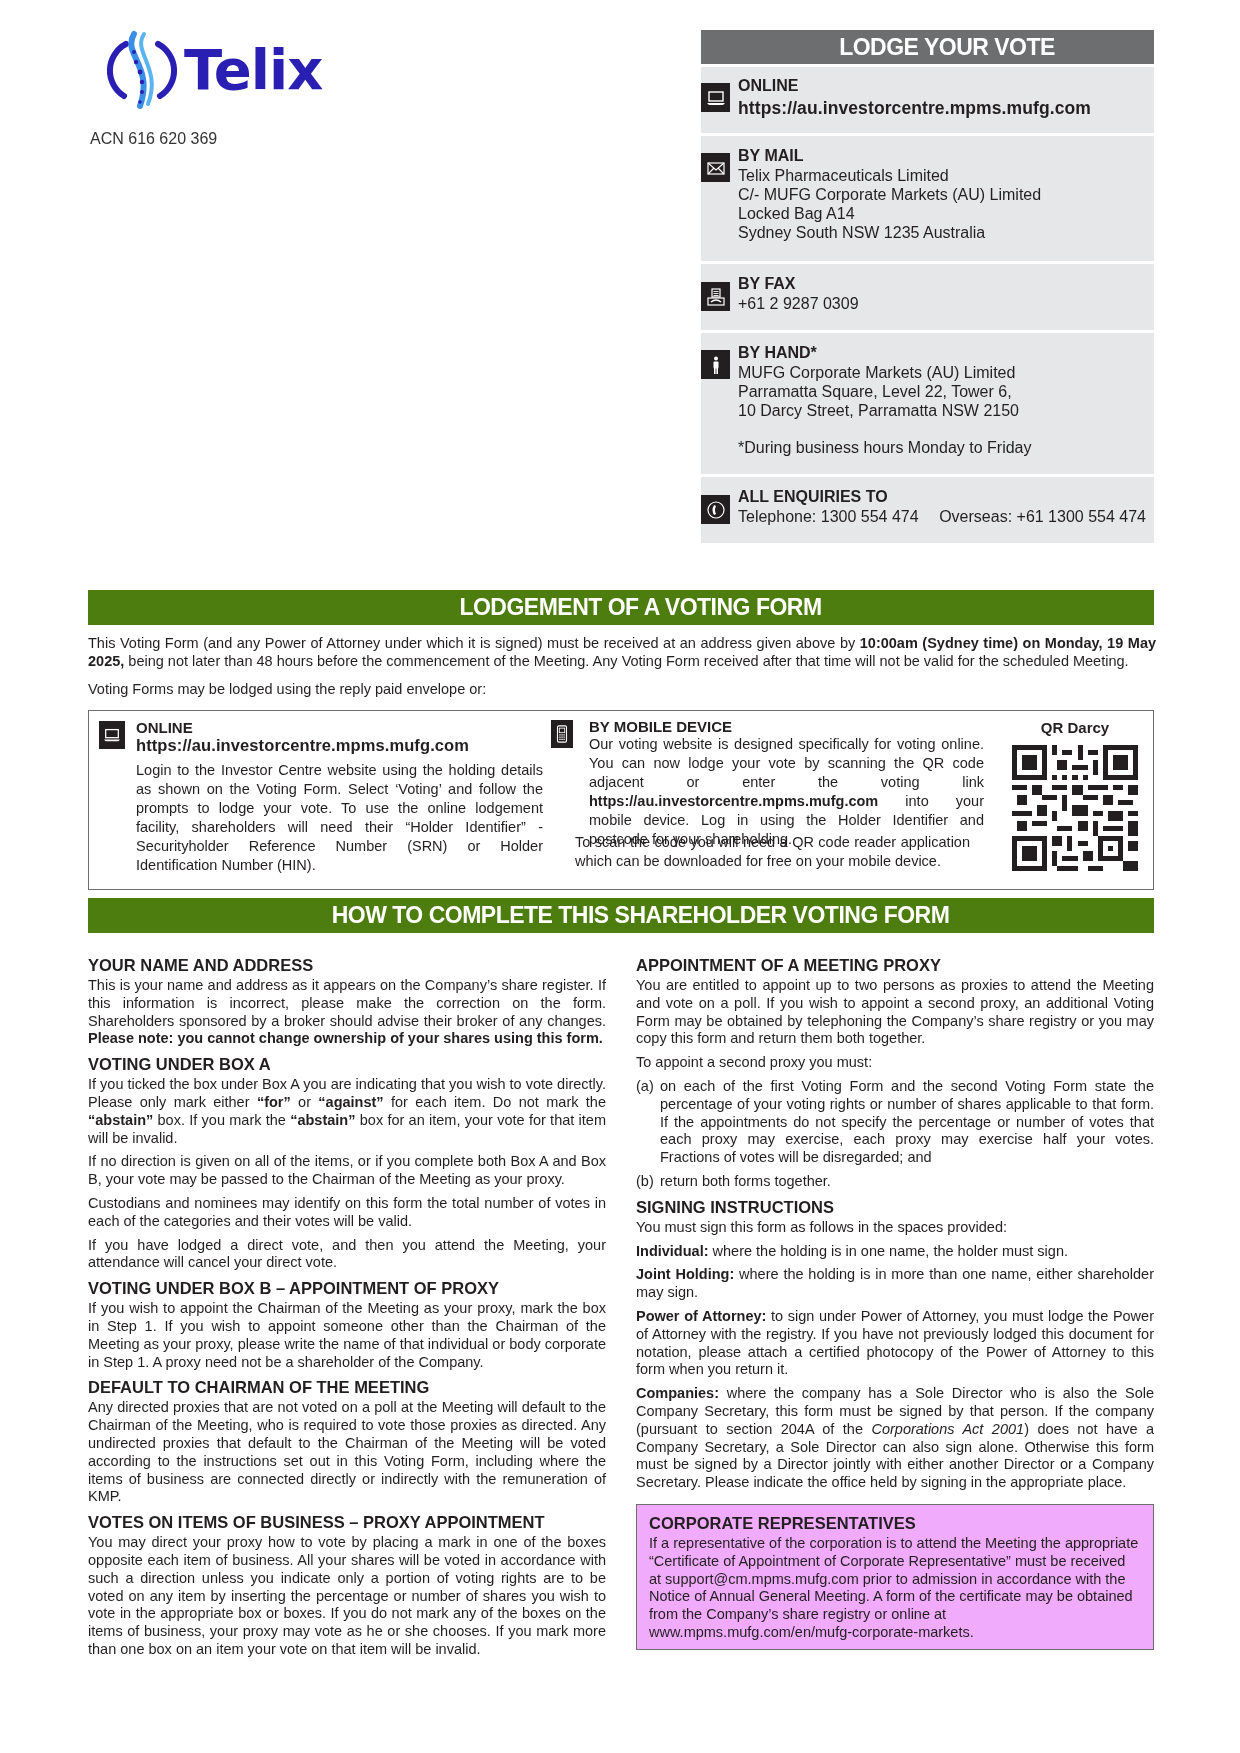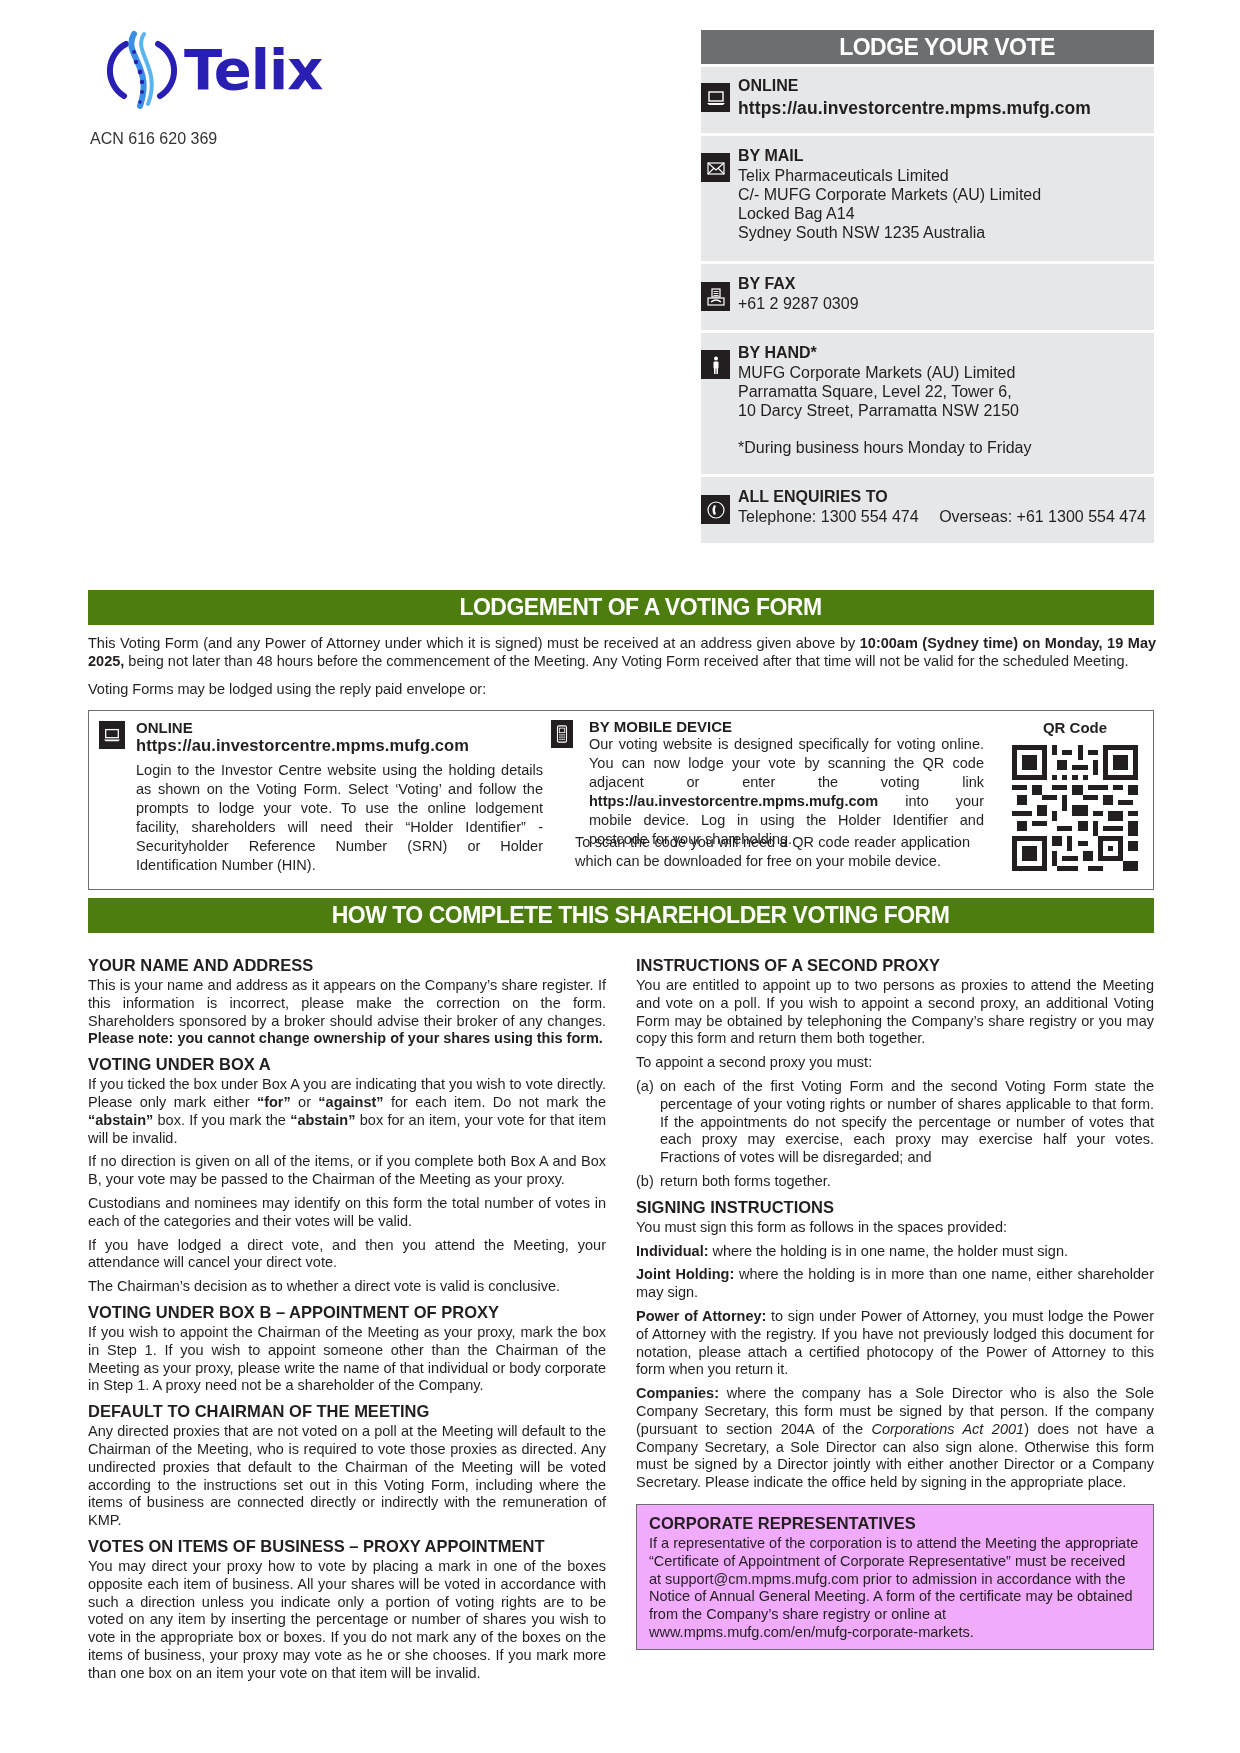--- a/index.html
+++ b/index.html
@@ -166,21 +166,21 @@
       <rect x="7" y="3.5" width="6" height="5" fill="none" stroke="#fff" stroke-width="0.9"></rect>
       <path d="M7 11 h1.5 M9.3 11 h1.5 M11.6 11 h1.5 M7 13.5 h1.5 M9.3 13.5 h1.5 M11.6 13.5 h1.5 M7 16 h1.5 M9.3 16 h1.5 M11.6 16 h1.5" stroke="#fff" stroke-width="1.2"></path>
     </svg>
 </div>
 <div class="lh" style="position:absolute; left:589px; top:717px; font-size:15px;">BY MOBILE DEVICE</div>
 <div class="lb-col" style="left:589px; top:735px; width:395px;">
   <span>Our voting website is designed specifically for voting online. You can now lodge your vote by scanning the QR code adjacent or enter the voting link </span><b>https://au.investorcentre.mpms.mufg.com</b><span> into your mobile device. Log in using the Holder Identifier and postcode for your shareholding.</span>
 </div>
 <div class="lb-col" style="left:575px; top:833px; width:395px;">To scan the code you will need a QR code reader application which can be downloaded for free on your mobile device.</div>
 
-<div class="qr-label">QR Code</div>
+<div class="qr-label">QR Darcy</div>
 <svg class="qr" viewBox="0 0 25 25" shape-rendering="crispEdges">
   <rect width="25" height="25" fill="#fff"></rect>
   <g fill="#231f20">
     <rect x="0" y="0" width="7" height="7"></rect>
       <rect x="1" y="1" width="5" height="5" fill="#fff"></rect>
       <rect x="2" y="2" width="3" height="3"></rect>
     <rect x="18" y="0" width="7" height="7"></rect>
       <rect x="19" y="1" width="5" height="5" fill="#fff"></rect>
       <rect x="20" y="2" width="3" height="3"></rect>
     <rect x="0" y="18" width="7" height="7"></rect>
@@ -244,34 +244,33 @@
 
 <div class="col" style="left:88px;">
   <h3>YOUR NAME AND ADDRESS</h3>
   <p><span>This is your name and address as it appears on the Company’s share register. If this information is incorrect, please make the correction on the form. Shareholders sponsored by a broker should advise their broker of any changes. </span><b>Please note: you cannot change ownership of your shares using this form.</b></p>
 
   <h3>VOTING UNDER BOX A</h3>
   <p><span>If you ticked the box under Box A you are indicating that you wish to vote directly. Please only mark either </span><b>“for”</b><span> or </span><b>“against”</b><span> for each item. Do not mark the </span><b>“abstain”</b><span> box. If you mark the </span><b>“abstain”</b><span> box for an item, your vote for that item will be invalid.</span></p>
   <p>If no direction is given on all of the items, or if you complete both Box A and Box B, your vote may be passed to the Chairman of the Meeting as your proxy.</p>
   <p>Custodians and nominees may identify on this form the total number of votes in each of the categories and their votes will be valid.</p>
   <p>If you have lodged a direct vote, and then you attend the Meeting, your attendance will cancel your direct vote.</p>
-  <p>The Chairman’s decision as to whether a direct vote is valid is conclusive.</p>
 
   <h3>VOTING UNDER BOX B – APPOINTMENT OF PROXY</h3>
   <p>If you wish to appoint the Chairman of the Meeting as your proxy, mark the box in Step 1. If you wish to appoint someone other than the Chairman of the Meeting as your proxy, please write the name of that individual or body corporate in Step 1. A proxy need not be a shareholder of the Company.</p>
 
   <h3>DEFAULT TO CHAIRMAN OF THE MEETING</h3>
   <p>Any directed proxies that are not voted on a poll at the Meeting will default to the Chairman of the Meeting, who is required to vote those proxies as directed. Any undirected proxies that default to the Chairman of the Meeting will be voted according to the instructions set out in this Voting Form, including where the items of business are connected directly or indirectly with the remuneration of KMP.</p>
 
   <h3>VOTES ON ITEMS OF BUSINESS – PROXY APPOINTMENT</h3>
   <p>You may direct your proxy how to vote by placing a mark in one of the boxes opposite each item of business. All your shares will be voted in accordance with such a direction unless you indicate only a portion of voting rights are to be voted on any item by inserting the percentage or number of shares you wish to vote in the appropriate box or boxes. If you do not mark any of the boxes on the items of business, your proxy may vote as he or she chooses. If you mark more than one box on an item your vote on that item will be invalid.</p>
 </div>
 
 <div class="col" style="left:636px;">
-  <h3>INSTRUCTIONS OF A SECOND PROXY</h3>
+  <h3>APPOINTMENT OF A MEETING PROXY</h3>
   <p>You are entitled to appoint up to two persons as proxies to attend the Meeting and vote on a poll. If you wish to appoint a second proxy, an additional Voting Form may be obtained by telephoning the Company’s share registry or you may copy this form and return them both together.</p>
   <p>To appoint a second proxy you must:</p>
   <div class="li">
     <span class="lbl">(a)</span>
     <span>on each of the first Voting Form and the second Voting Form state the percentage of your voting rights or number of shares applicable to that form. If the appointments do not specify the percentage or number of votes that each proxy may exercise, each proxy may exercise half your votes. Fractions of votes will be disregarded; and</span>
   </div>
   <div class="li">
     <span class="lbl">(b)</span>
     <span>return both forms together.</span>
   </div>

